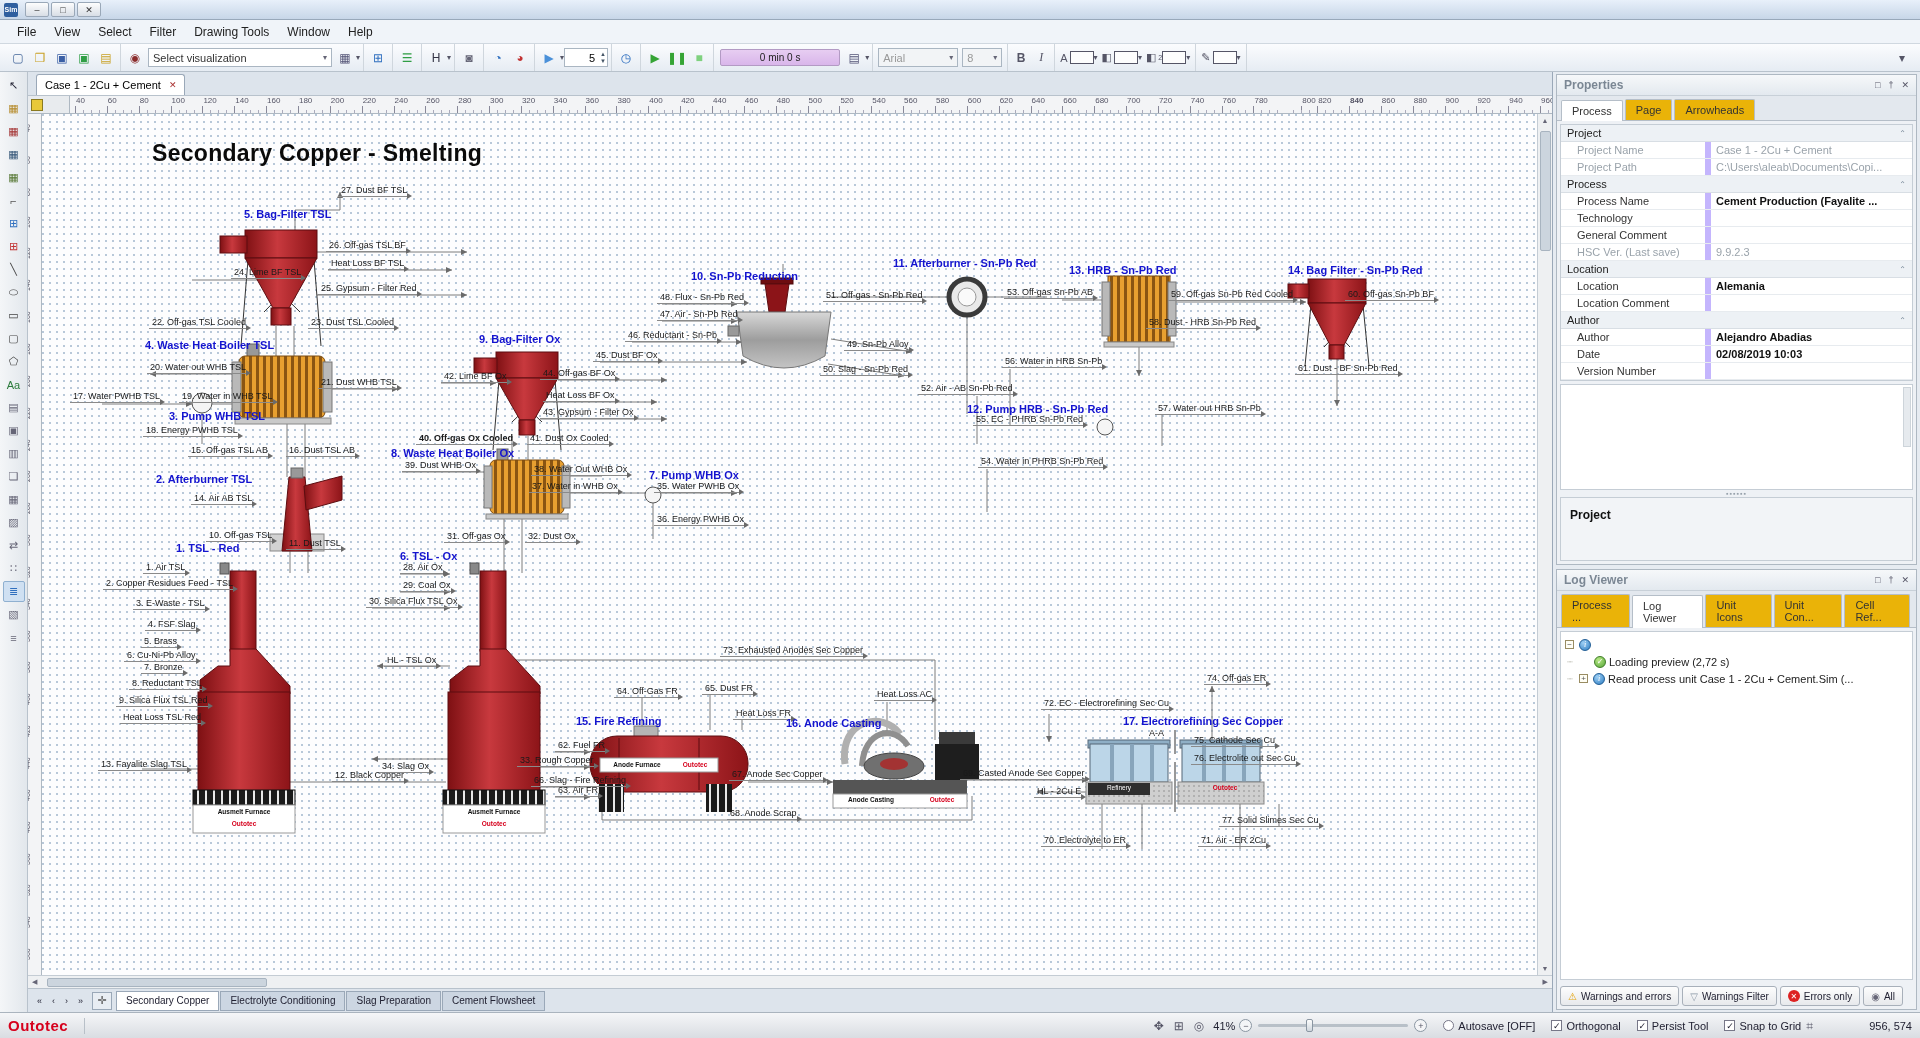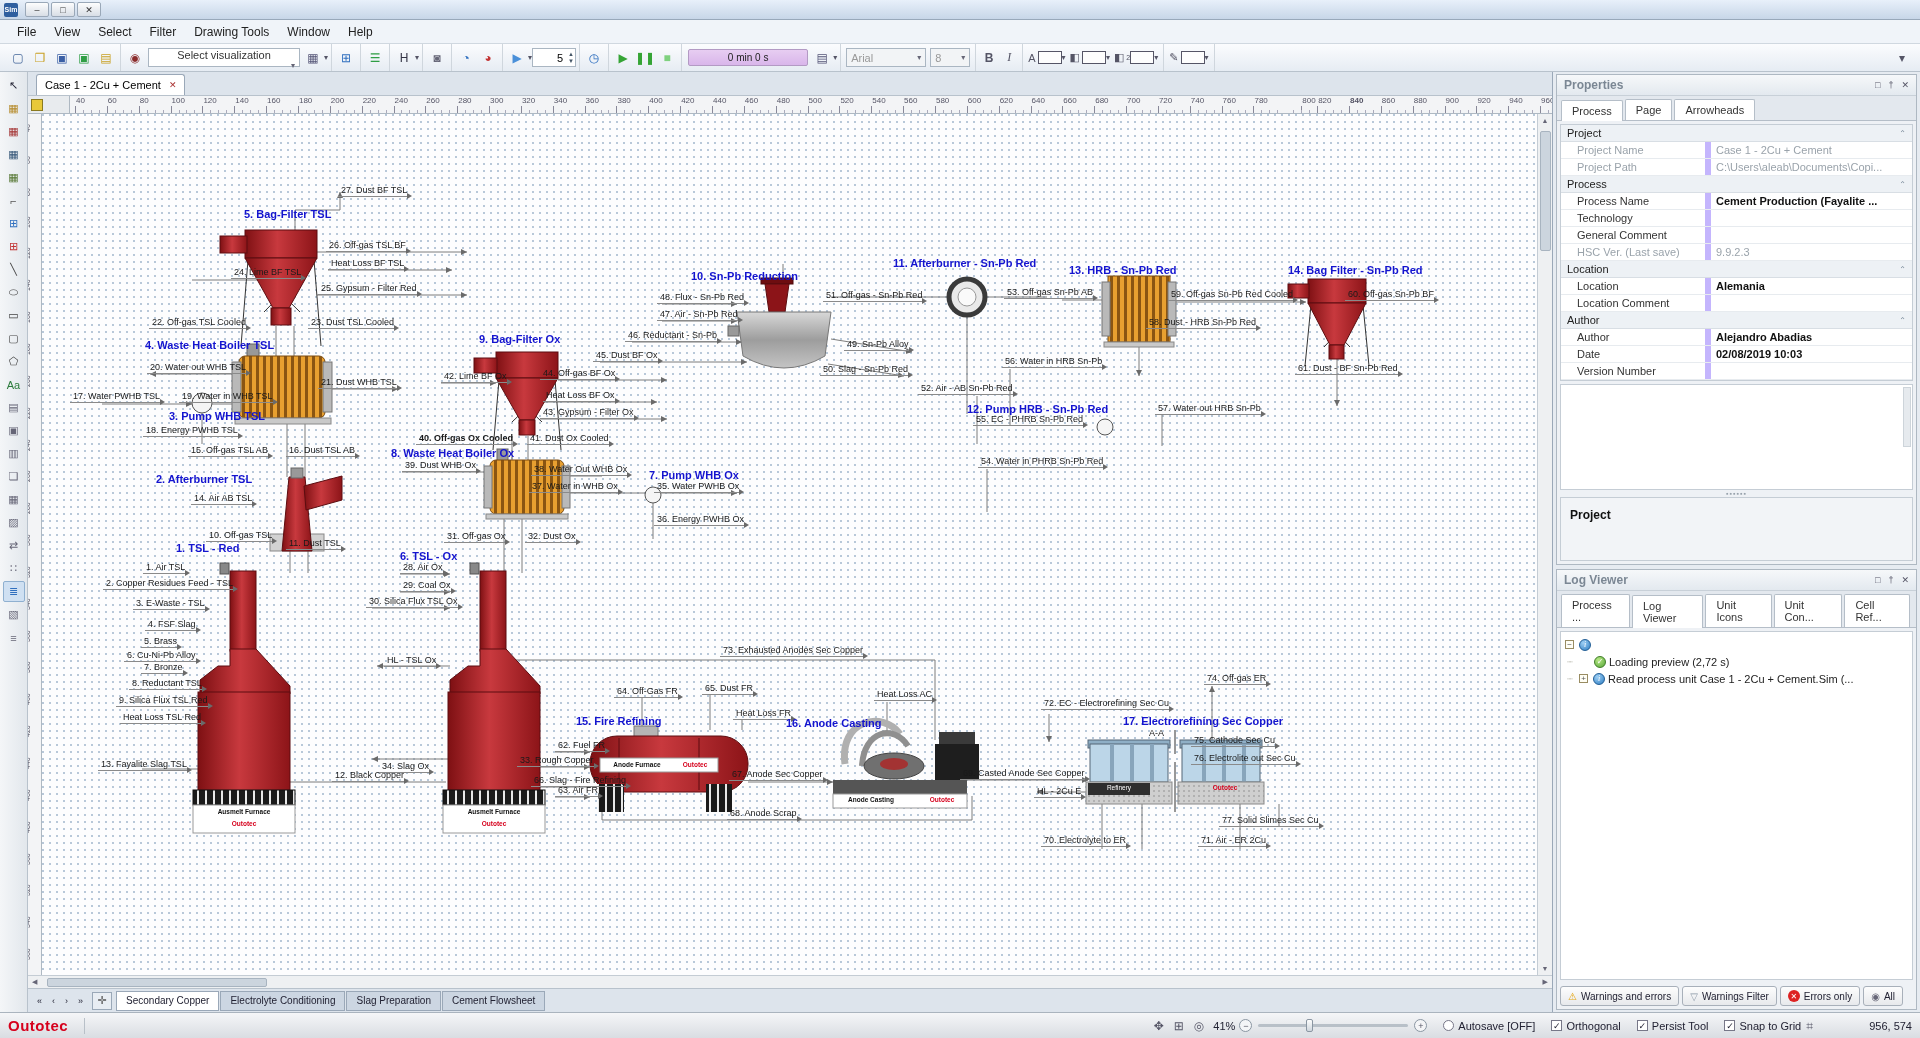--- a/index.html
+++ b/index.html
@@ -65,21 +65,21 @@
   #addpage { width:20px; height:18px; border:1px solid #9aa8b8; background:#e8edf3; display:flex; align-items:center; justify-content:center; font-size:11px; color:#555; margin:0 4px; }
   .pagetab { height:20px; display:flex; align-items:center; font-size:10px; padding:0 9px; border:1px solid #9aa8b8; background:#ccd6e2; color:#223; margin-right:1px; }
   .pagetab.active { background:#fff; font-weight:normal; }
   
   #rightcol { width:367px; background:#e6ebf1; display:flex; flex-direction:column; padding:2px 3px; }
   .panel { border:1px solid #aeb8c2; background:#eef1f5; display:flex; flex-direction:column; }
   .panelhead { height:21px; display:flex; align-items:center; padding:0 7px; background:linear-gradient(#f6f8fa,#e3e9ef); border-bottom:1px solid #c8d0d8; }
   .panelhead .t { font-size:12px; font-weight:bold; color:#7b8794; flex:1; }
   .panelhead .ic { font-size:9px; color:#556; margin-left:8px; }
   .ptabs { display:flex; padding:3px 4px 0 4px; border-bottom:1px solid #b5bec8; background:#e3e8ee; }
-  .ptab { font-size:11px; padding:4px 10px; border:1px solid #b5bec8; border-bottom:none; background:#ffffff; color:#333; margin-right:2px; border-radius:2px 2px 0 0; }
+  .ptab { font-size:11px; padding:4px 10px; border:1px solid #b5bec8; border-bottom:none; background:#eab308; color:#333; margin-right:2px; border-radius:2px 2px 0 0; }
   .ptab.active { background:#fff; position:relative; top:1px; }
   
   #propgrid { background:#fff; border:1px solid #c5cdd5; margin:3px; }
   .pgrow { display:flex; height:17px; border-bottom:1px solid #e7ebef; font-size:11px; align-items:center; }
   .pgrow.group { background:#edf1f5; font-weight:normal; color:#222; padding-left:6px; border-bottom:1px solid #d8dee4; }
   .pgrow.group .chev { margin-left:auto; margin-right:6px; font-size:8px; color:#789; }
   .pgl { width:150px; padding-left:16px; color:#333; border-right:6px solid #c4b5fd; height:100%; display:flex; align-items:center; }
   .pgv { flex:1; padding-left:5px; color:#222; white-space:nowrap; overflow:hidden; }
   .pgrow.dis .pgl, .pgrow.dis .pgv { color:#9aa3ab; }
   .pgrow.bold .pgv { font-weight:bold; color:#111; }
@@ -149,21 +149,21 @@
 <div id="toolbar">
     <div class="tbgroup">
       <span class="tbicon" style="color: rgb(68, 103, 154);">▢</span>
       <span class="tbicon" style="color: rgb(201, 162, 39);">❐</span>
       <span class="tbicon" style="color: rgb(58, 95, 165);">▣</span>
       <span class="tbicon" style="color: rgb(47, 158, 68);">▣</span>
       <span class="tbicon" style="color: rgb(201, 162, 39);">▤</span>
     </div>
     <div class="tbgroup">
       <span class="tbicon" style="color: rgb(138, 43, 43);">◉</span>
-      <span class="tbcombo" style="width: 152px; flex-direction: column;">
+      <span class="tbcombo" style="width: 184px;">
         <span>Select visualization</span>
         <span class="dd">▾</span>
       </span>
       <span class="tbicon" style="color: rgb(85, 85, 119);">▦</span>
       <span class="dd">▾</span>
     </div>
     <div class="tbgroup">
       <span class="tbicon" style="color: rgb(47, 111, 191);">⊞</span>
     </div>
     <div class="tbgroup">
@@ -493,20 +493,21 @@
           <span class="vtick" style="top: 611.15px;">420</span>
           <span class="vtick" style="top: 643px;">440</span>
           <span class="vtick" style="top: 674.85px;">460</span>
           <span class="vtick" style="top: 706.7px;">480</span>
           <span class="vtick" style="top: 738.55px;">500</span>
           <span class="vtick" style="top: 770.4px;">520</span>
           <span class="vtick" style="top: 802.25px;">540</span>
           <span class="vtick" style="top: 834.1px;">560</span>
         </div>
       <div id="canvas">
+        <div id="cvtitle">Secondary Copper - Smelting</div>
         <svg id="equip" width="1496" height="861">
           <defs>
             <linearGradient id="gRed" x1="0" y1="0" x2="1" y2="0">
               <stop offset="0" stop-color="#7e1013"></stop>
                 <stop offset="0.45" stop-color="#c8393e"></stop>
                 <stop offset="1" stop-color="#8c1418"></stop>
             </linearGradient>
             <linearGradient id="gSilver" x1="0" y1="0" x2="0" y2="1">
               <stop offset="0" stop-color="#d8d8d8"></stop>
                 <stop offset="0.5" stop-color="#9d9d9d"></stop>

